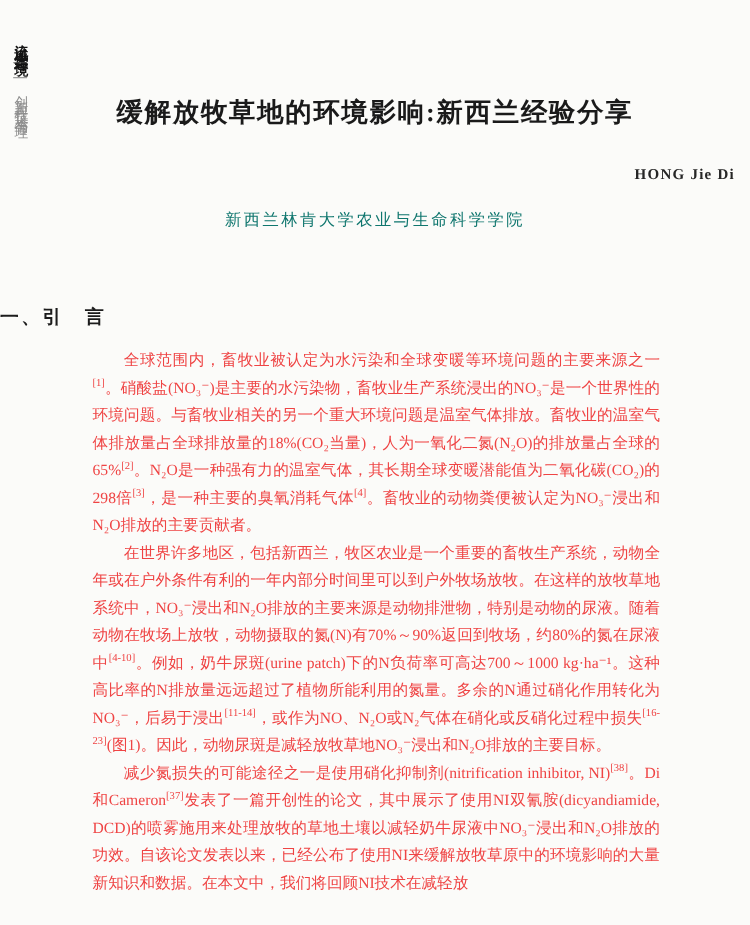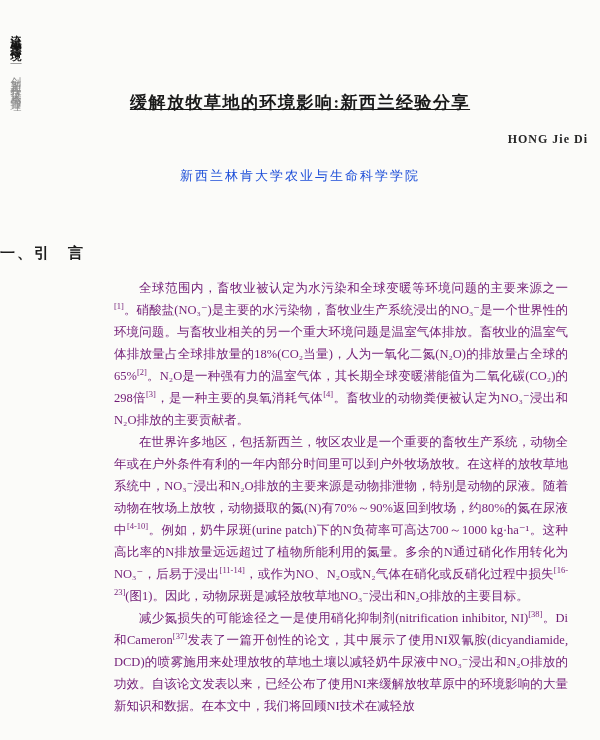--- a/index.html
+++ b/index.html
@@ -20,45 +20,44 @@
     writing-mode:vertical-rl; text-orientation:upright;
     font-size:11px; line-height:13px; letter-spacing:3px;
     user-select:none;
   }
   .sidebar .part1 { font-weight:bold; color:#141414; }
   .sidebar .sep   { color:#555; letter-spacing:0; }
   .sidebar .part2 { color:#8d8d8d; }
 
   .title {
     position:absolute; top:76px; left:40px; right:40px;
-    margin:15px; text-align:center;
-    font-size:17px; font-weight:bold; letter-spacing:1.5px;
+    margin:0; text-align:center;
+    font-size:21px; font-weight:bold; letter-spacing:1.5px;
     color:#1a1a1a;
-    text-decoration:underline;
   }
   .author {
     position:absolute; top:132px; left:0; right:12px;
     text-align:right; font-size:12px; font-weight:bold;
     letter-spacing:1px; color:#262626;
   }
   .affiliation {
     position:absolute; top:167px; left:0; right:0;
     text-align:center; font-size:13px; letter-spacing:2px;
-    color:#1d4ed8;
+    color:#0f766e;
   }
   .section-heading {
     position:absolute; top:244px; left:0; right:0;
     margin:0; 
     font-size:15px; font-weight:bold; letter-spacing:2px;
     color:#1c1c1c;
   }
   .body-text {
     position:absolute; top:277px; left:74px; width:454px;
     font-size:12.5px; line-height:22px;
-    text-align:justify; color:#701a75;margin-left:40px;
+    text-align:justify; color:#ef4444;
   }
   .body-text p { margin:0; text-indent:2em; }
   sup { font-size:8.5px; line-height:0; }
 </style>
 </head>
 <body>
 
 <div class="page">
 
   <div class="sidebar">

